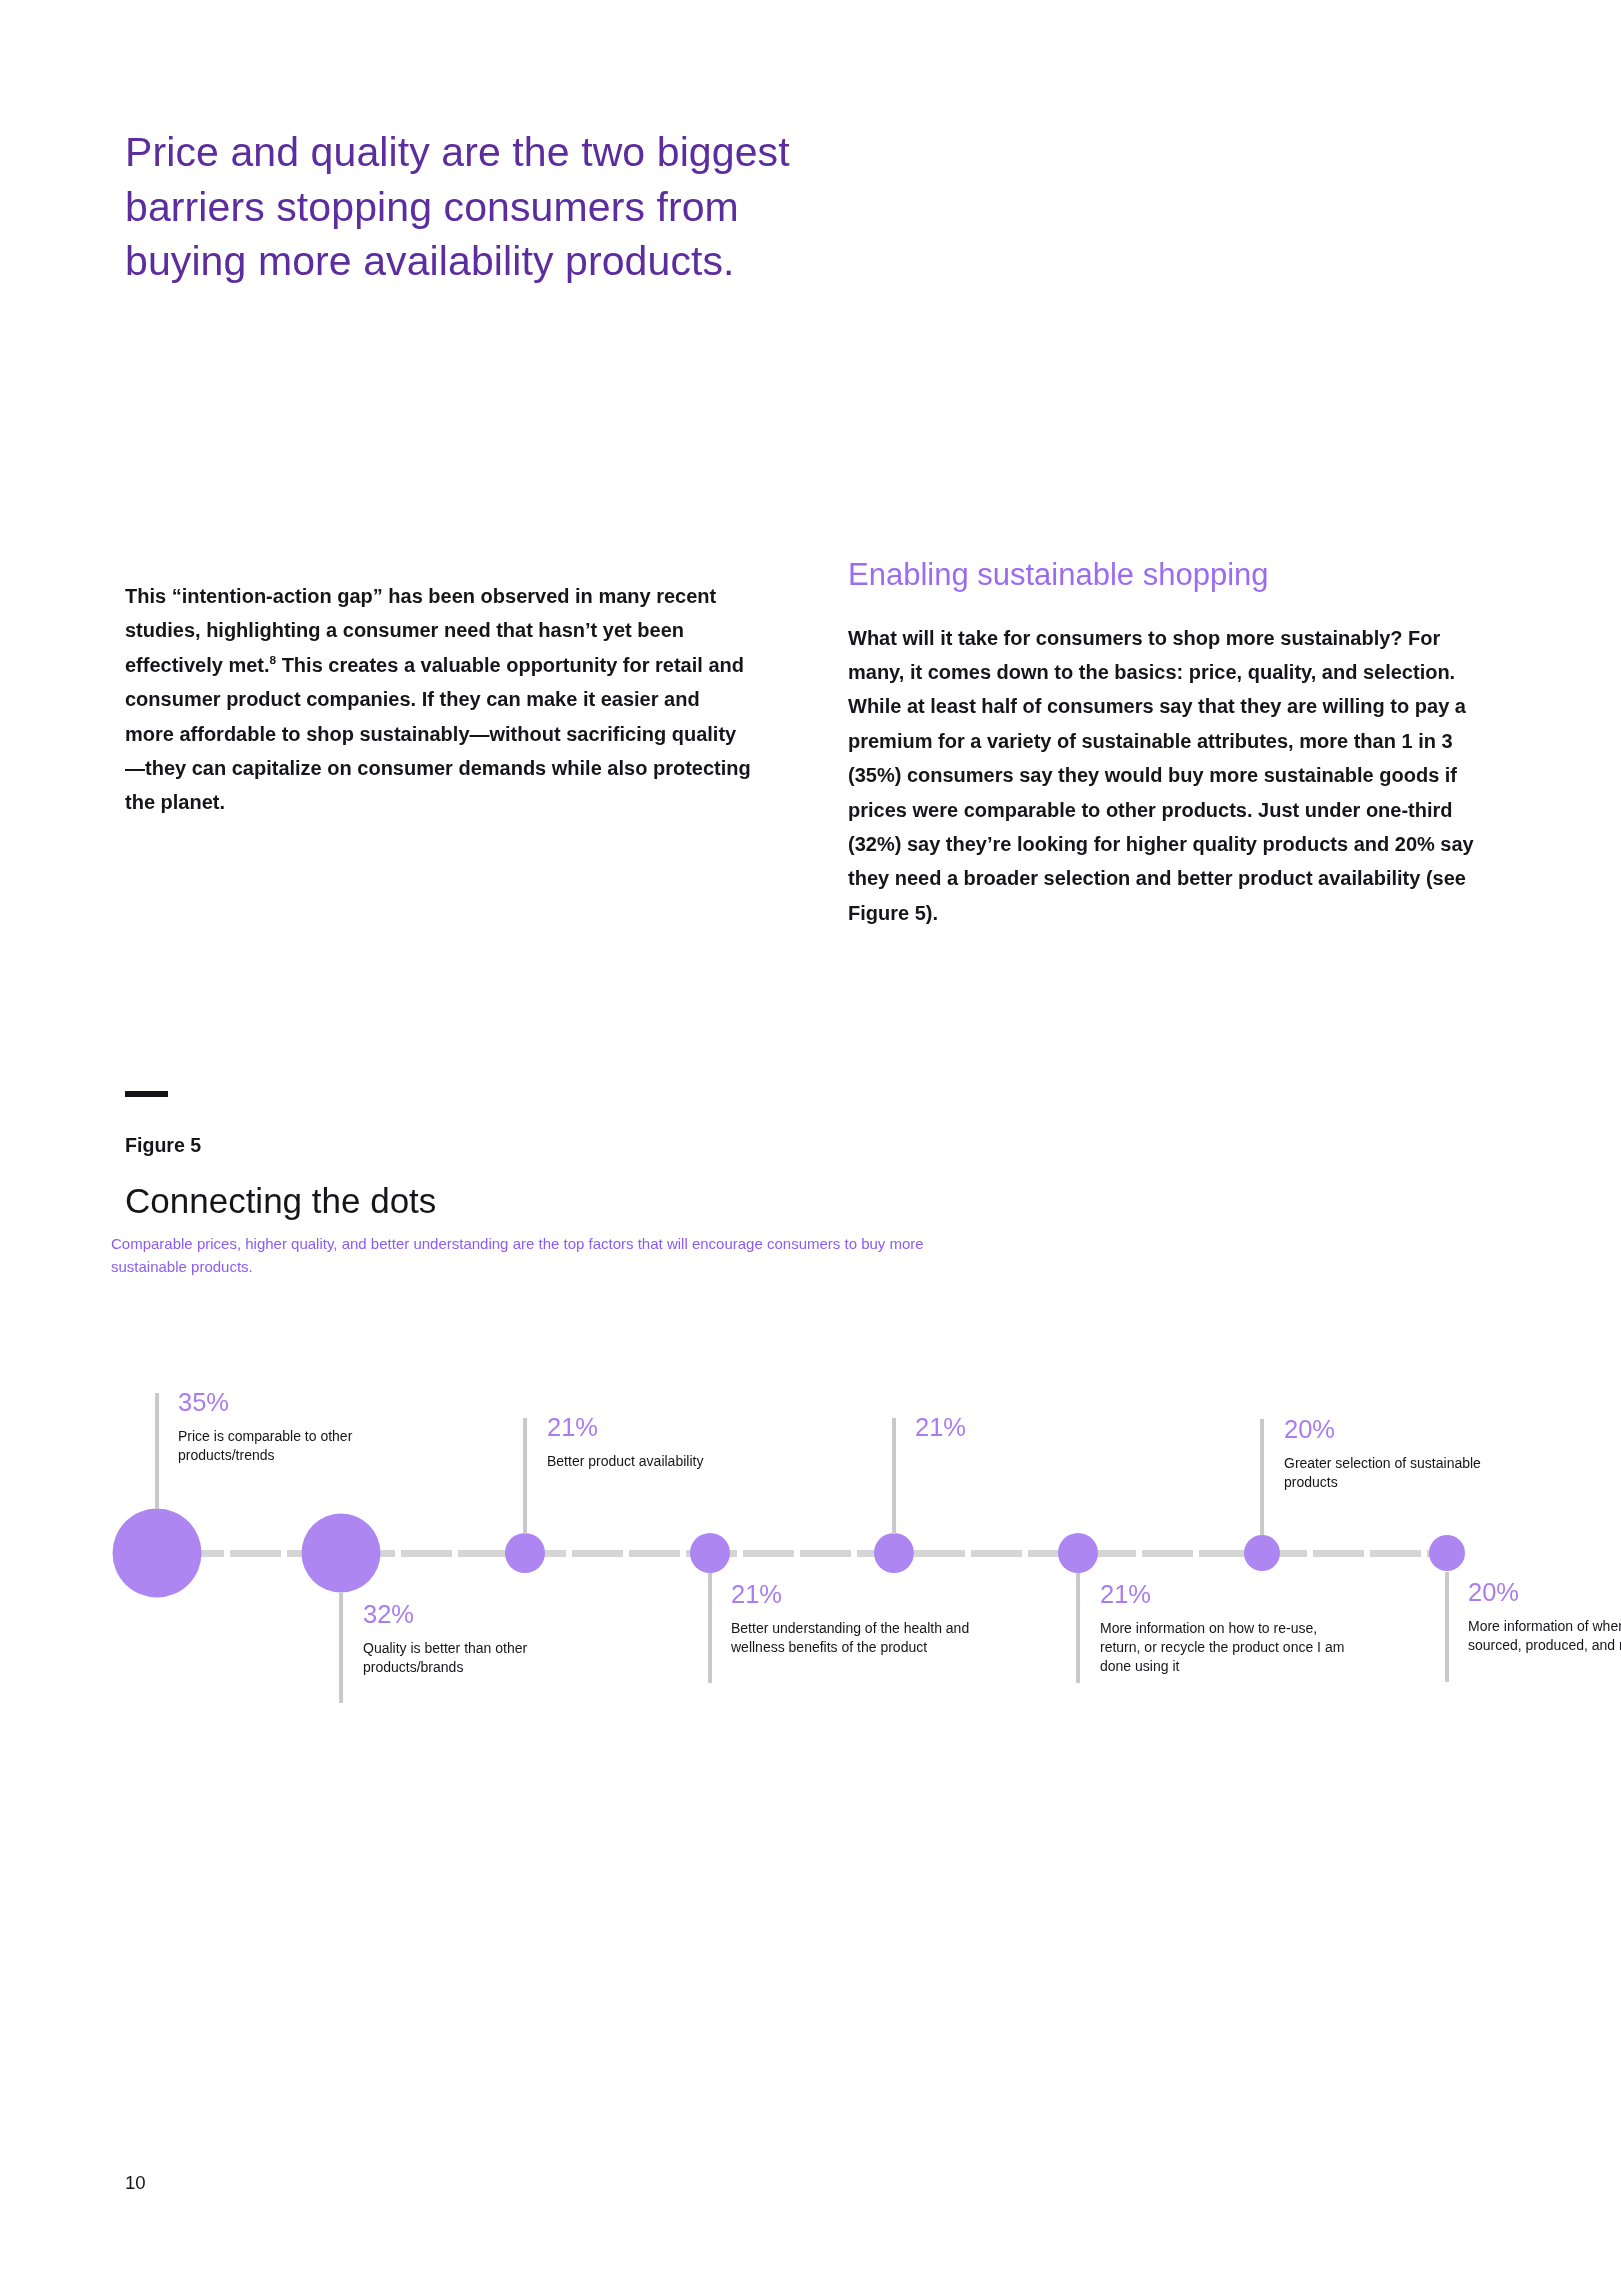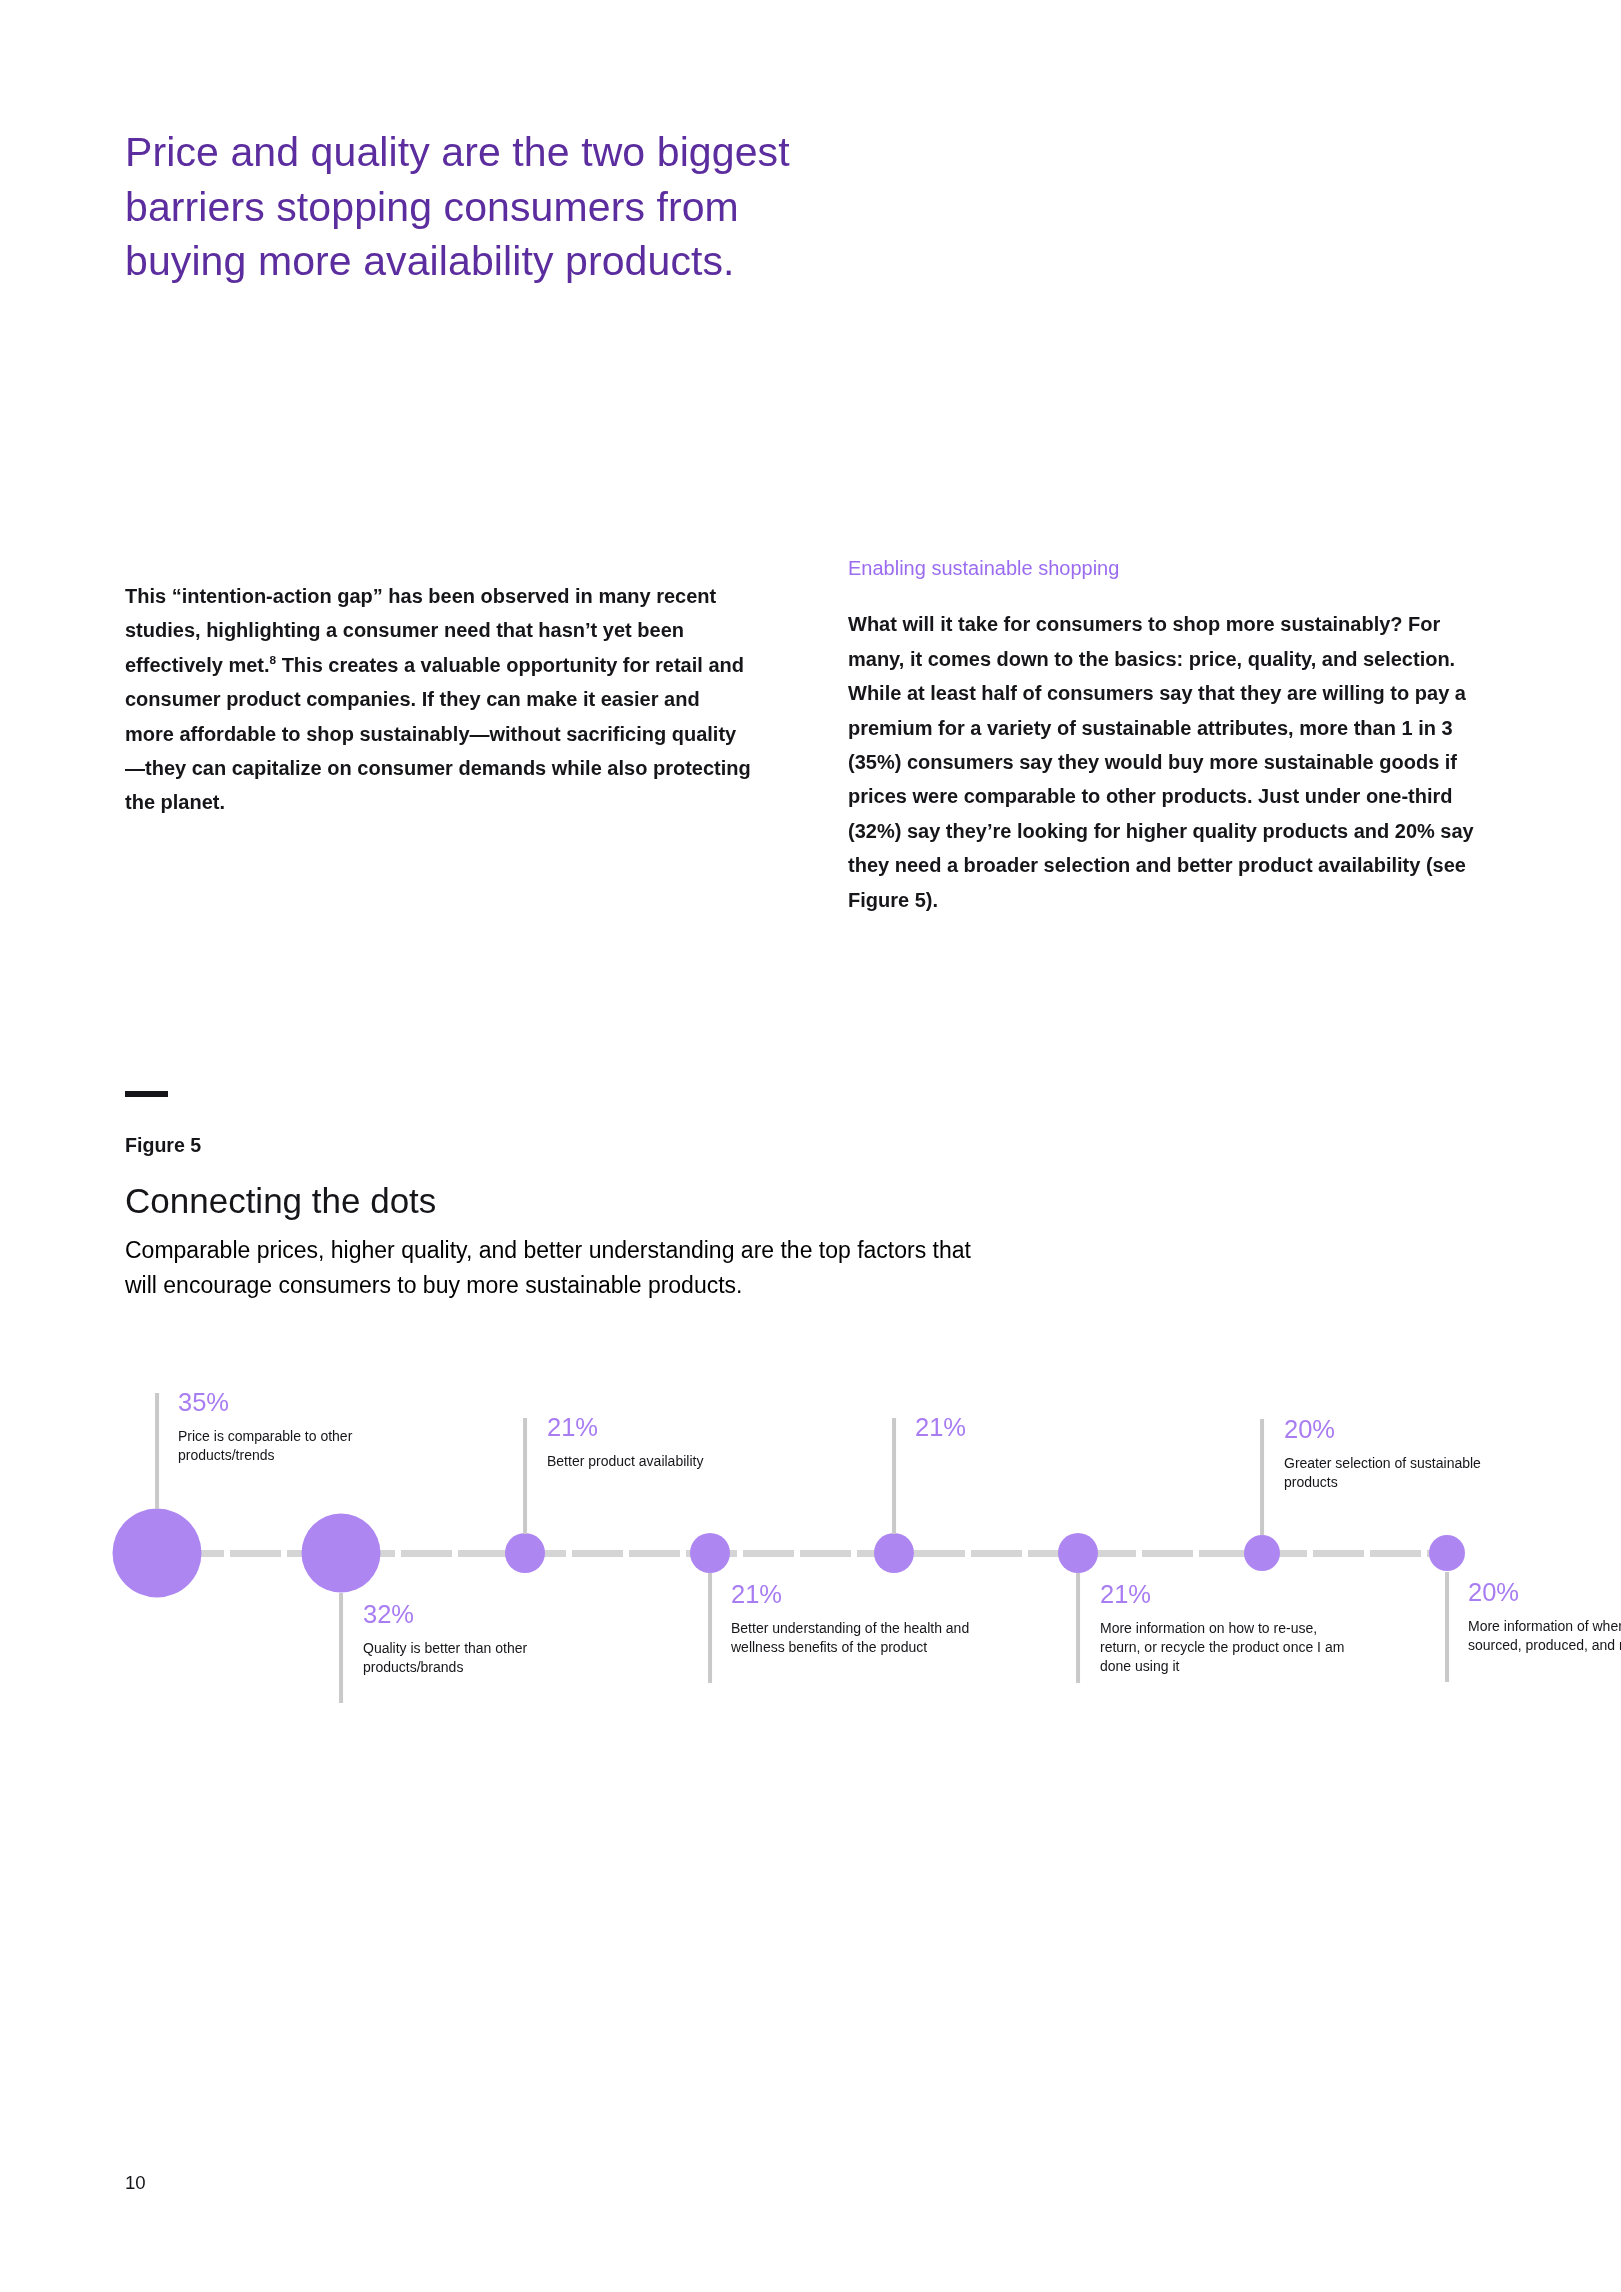--- a/index.html
+++ b/index.html
@@ -47,21 +47,21 @@
     line-height: 1.72;
     color: #16161a;
     font-weight: 700;
   }
   .body-text sup {
     font-size: 11.8px;
     vertical-align: super;
     line-height: 0;
   }
   .section-heading {
-    font-size: 20px;
+    font-size: 31px;
     line-height: 1.2;
     color: #9b6cf0;
     font-weight: 400;
     margin: 0 0 27.4px 0;
   }
 
   
   .fig-rule {
     position: absolute;
     left: 125px;
@@ -81,26 +81,26 @@
   .fig-title {
     position: absolute;
     left: 125px;
     top: 1181px;
     font-size: 35px;
     font-weight: 400;
     color: #16161a;
   }
   .fig-sub {
     position: absolute;
-    left: 125px;
+    left: 111px;
     top: 1233px;
     width: 863px;
-    font-size: 23px;
+    font-size: 15px;
     line-height: 1.5;
-    color: #000000;
+    color: #8b5cf6;
   }
 
   
   .chart {
     position: absolute;
     left: 0px;
     top: 1372px;
     width: 1621px;
     height: 510px;
   }

